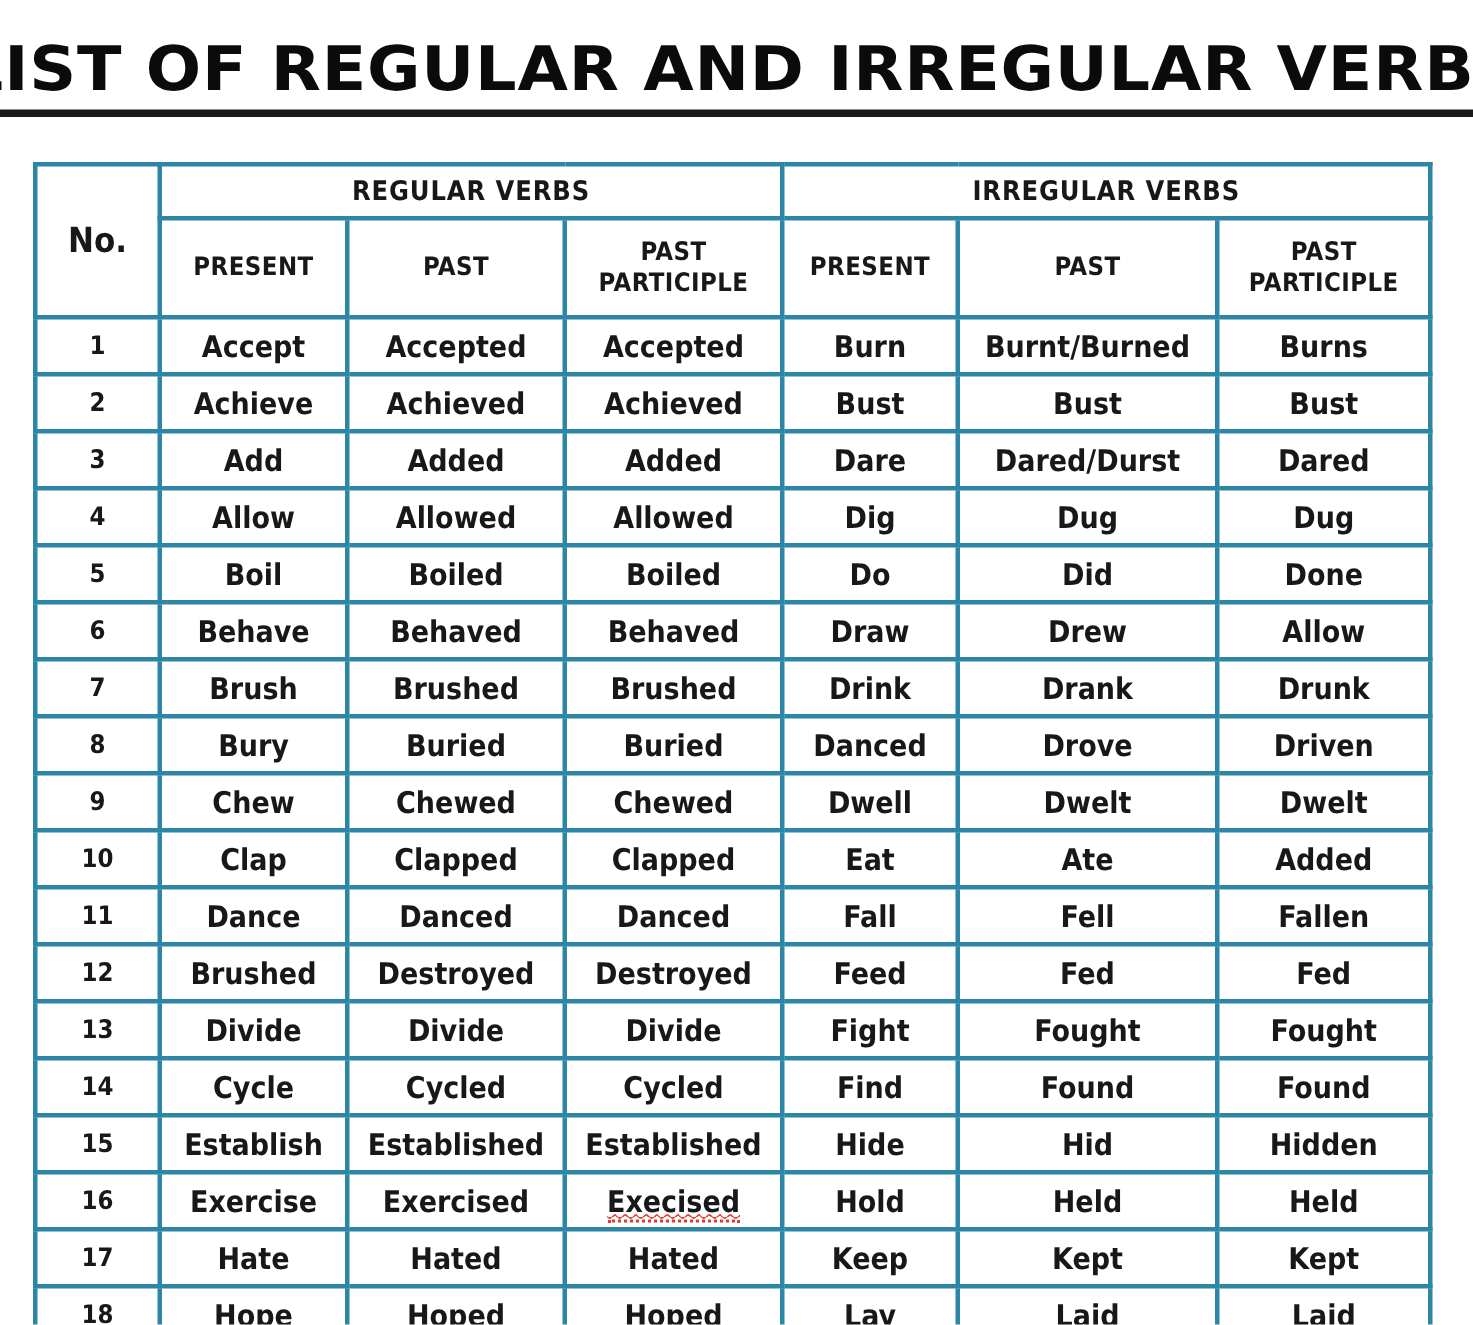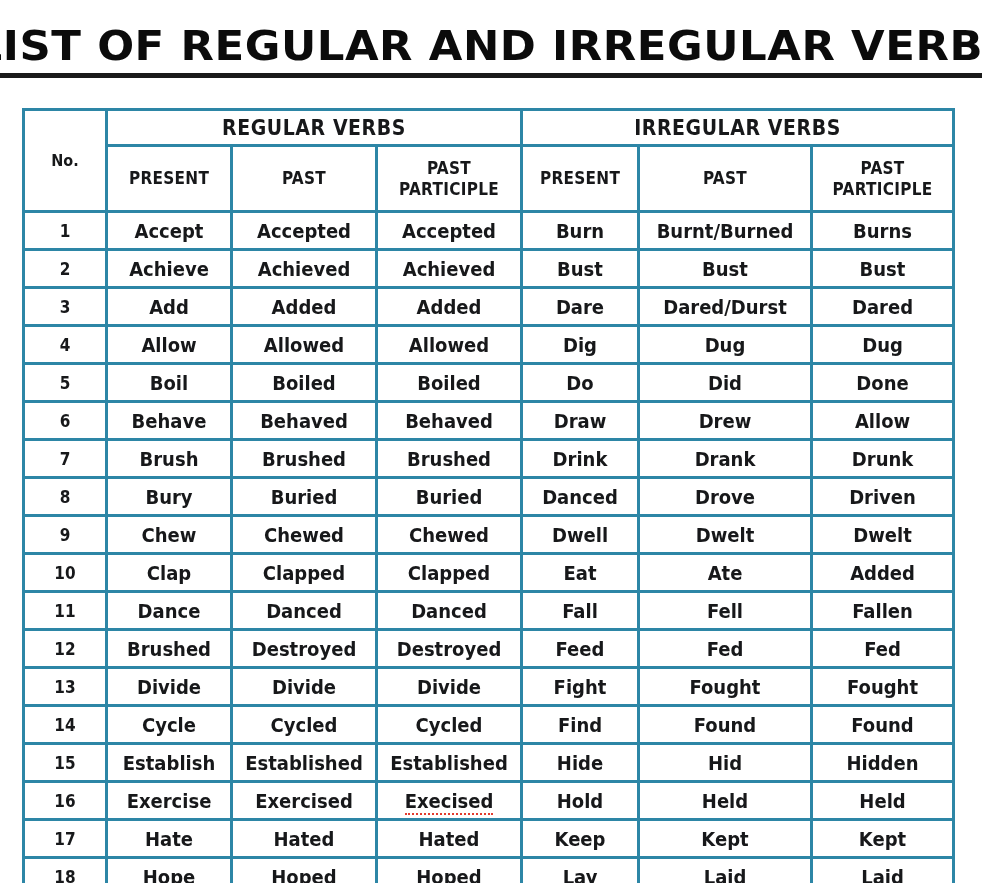--- a/index.html
+++ b/index.html
@@ -73,27 +73,27 @@
   col.c-r2   { width: 145px; }
   col.c-r3   { width: 145px; }
   col.c-i1   { width: 117px; }
   col.c-i2   { width: 173px; }
   col.c-i3   { width: 142px; }
 
   
   th.group {
     background: #8fc95a;
     height: 33px;
-    font-size: 21px;
+    font-size: 18px;
     letter-spacing: 0.6px;
     color: #1d1f21;
   }
   td.no-head {
     background: #8fc95a;
-    font-size: 16px;
+    font-size: 23px;
     color: #1d1f21;
     font-weight: bold;
   }
   th.subhead {
     height: 63px;
     font-size: 17px;
     line-height: 21px;
     letter-spacing: 0.3px;
     color: #1d1f21;
     padding: 2px 3px;
@@ -107,20 +107,21 @@
     padding: 0 2px;
   }
   td.rownum {
     font-size: 17px;
     font-weight: bold;
     font-feature-settings: "onum" 1;
     font-variant-numeric: oldstyle-nums;
   }
   td.misspelled span.word {
     border-bottom: 2px dotted #e23b2e;
+    text-decoration: underline;
     text-decoration-color: #e23b2e;
     text-decoration-style: wavy;
     text-decoration-thickness: 1px;
     padding-bottom: 0px;
     margin-top: 28px;
   }
 </style>
 </head>
 <body>
 

